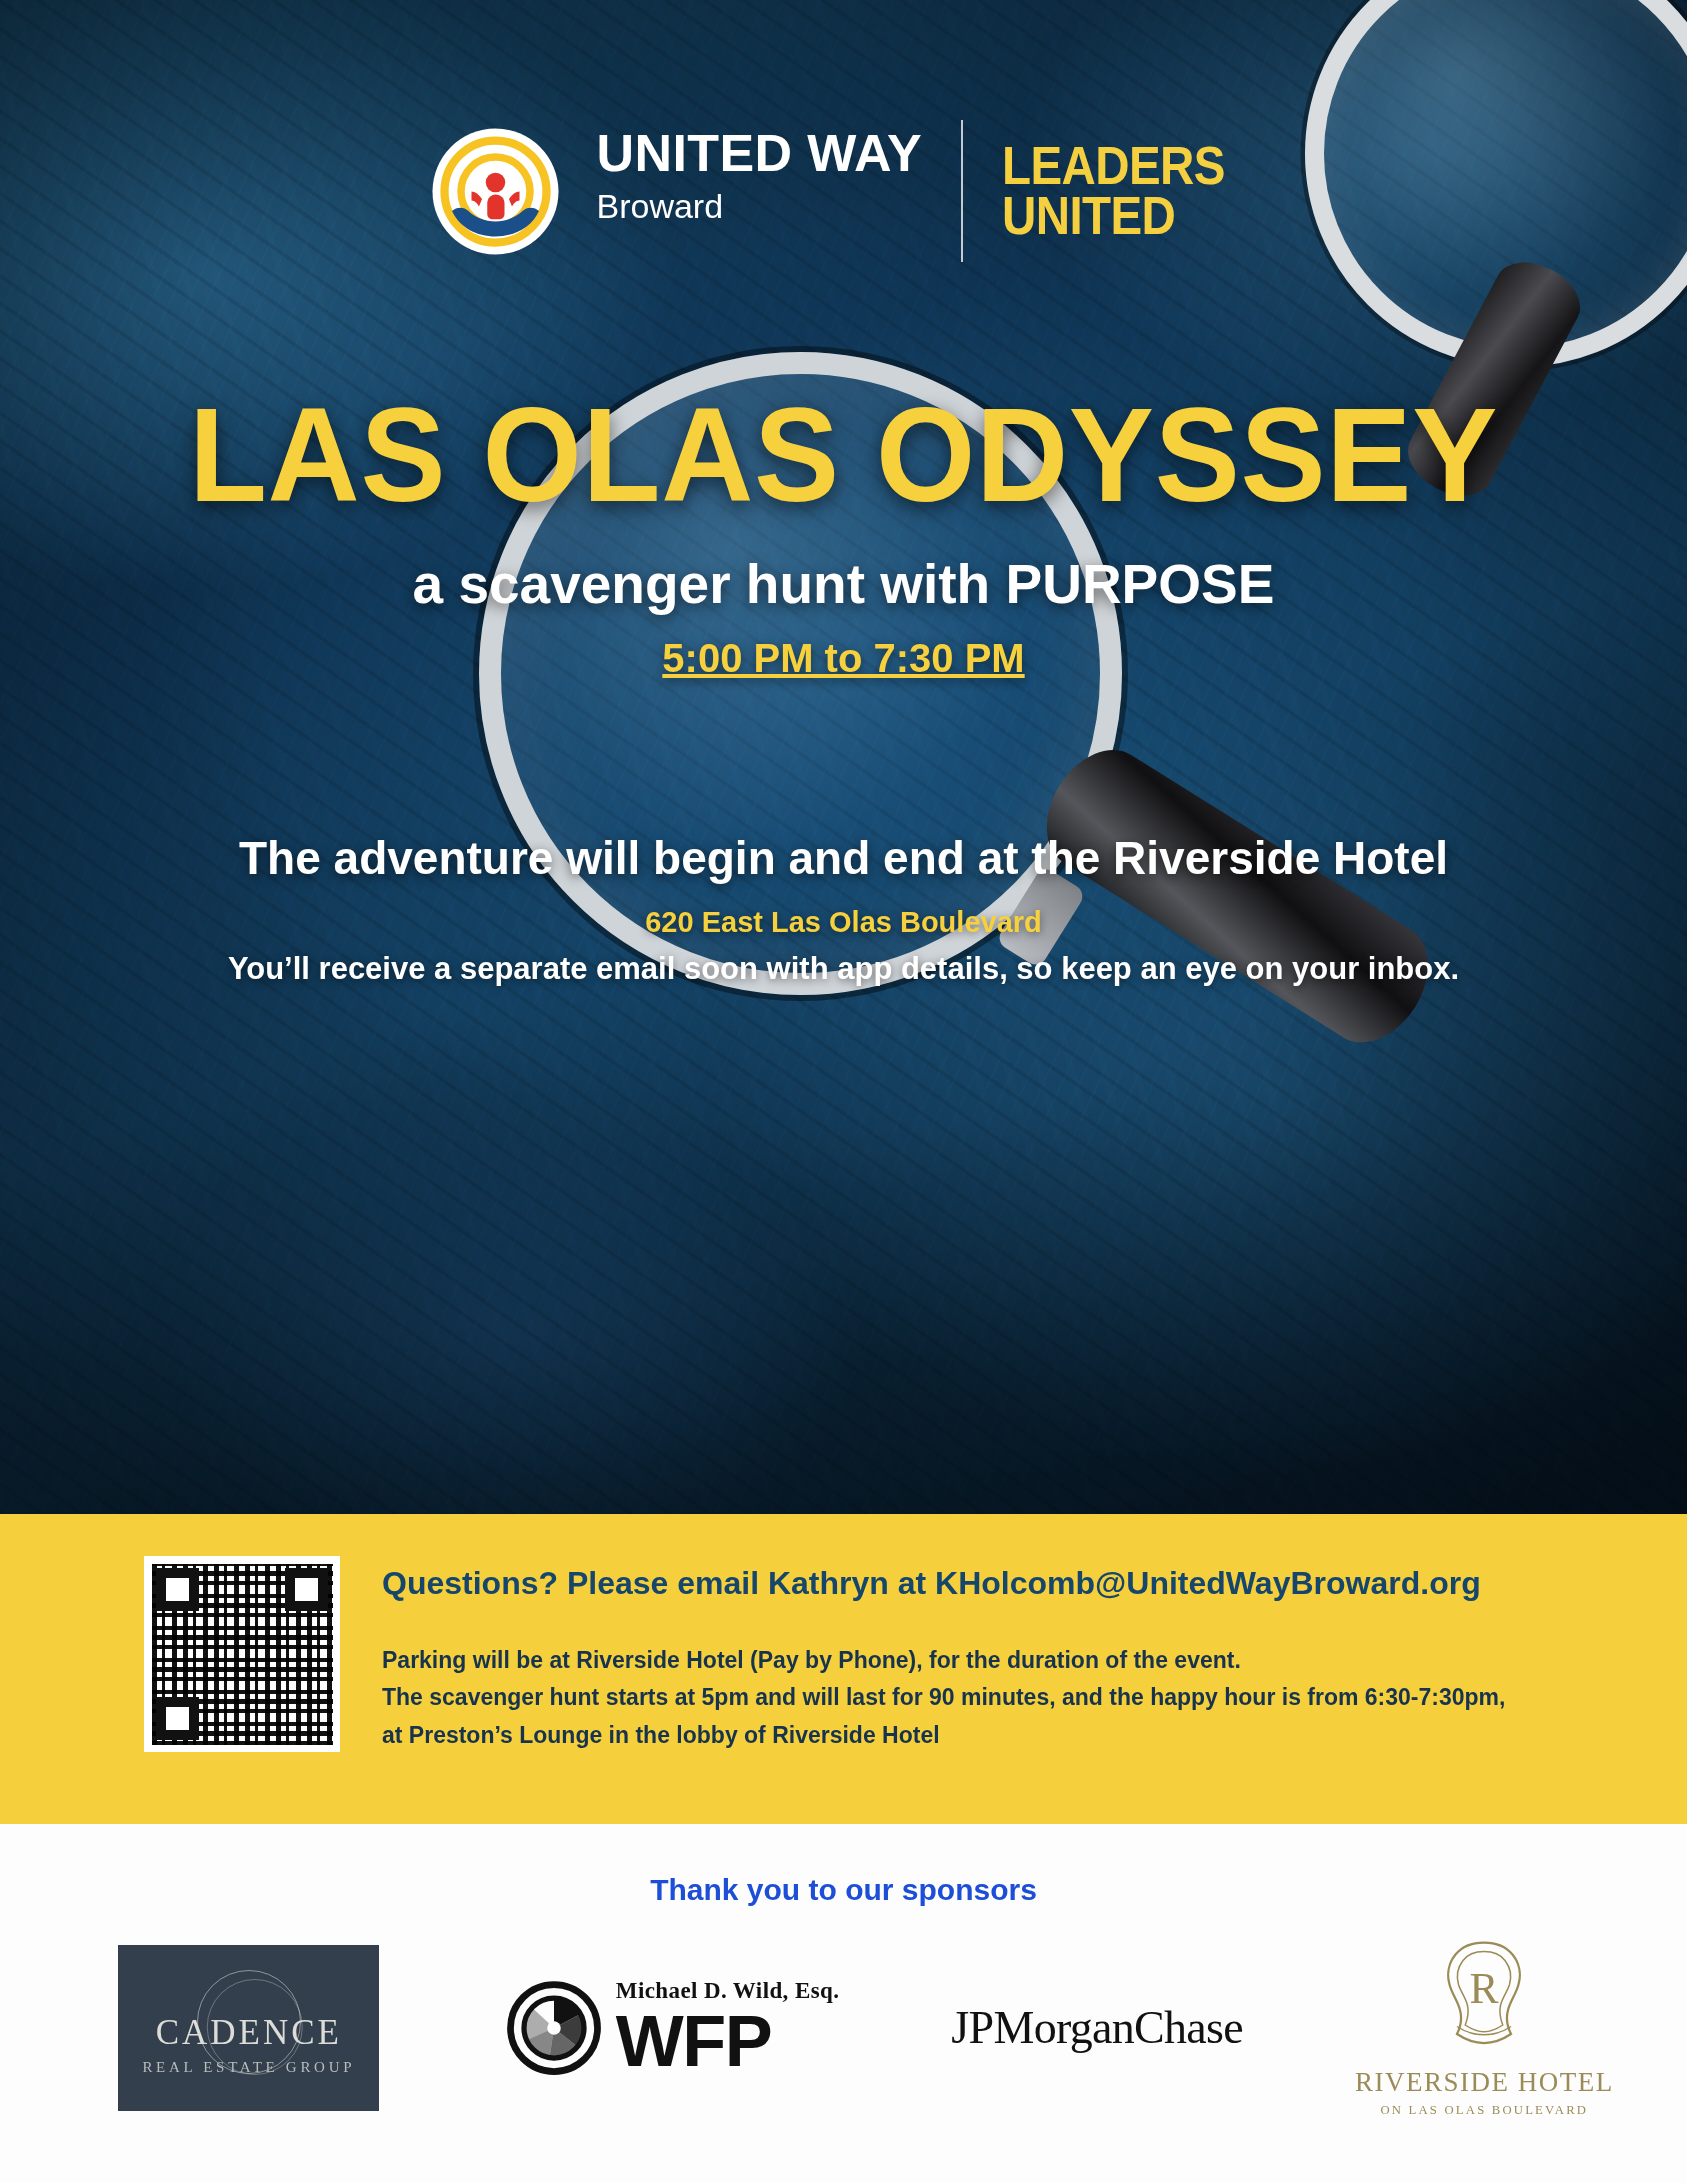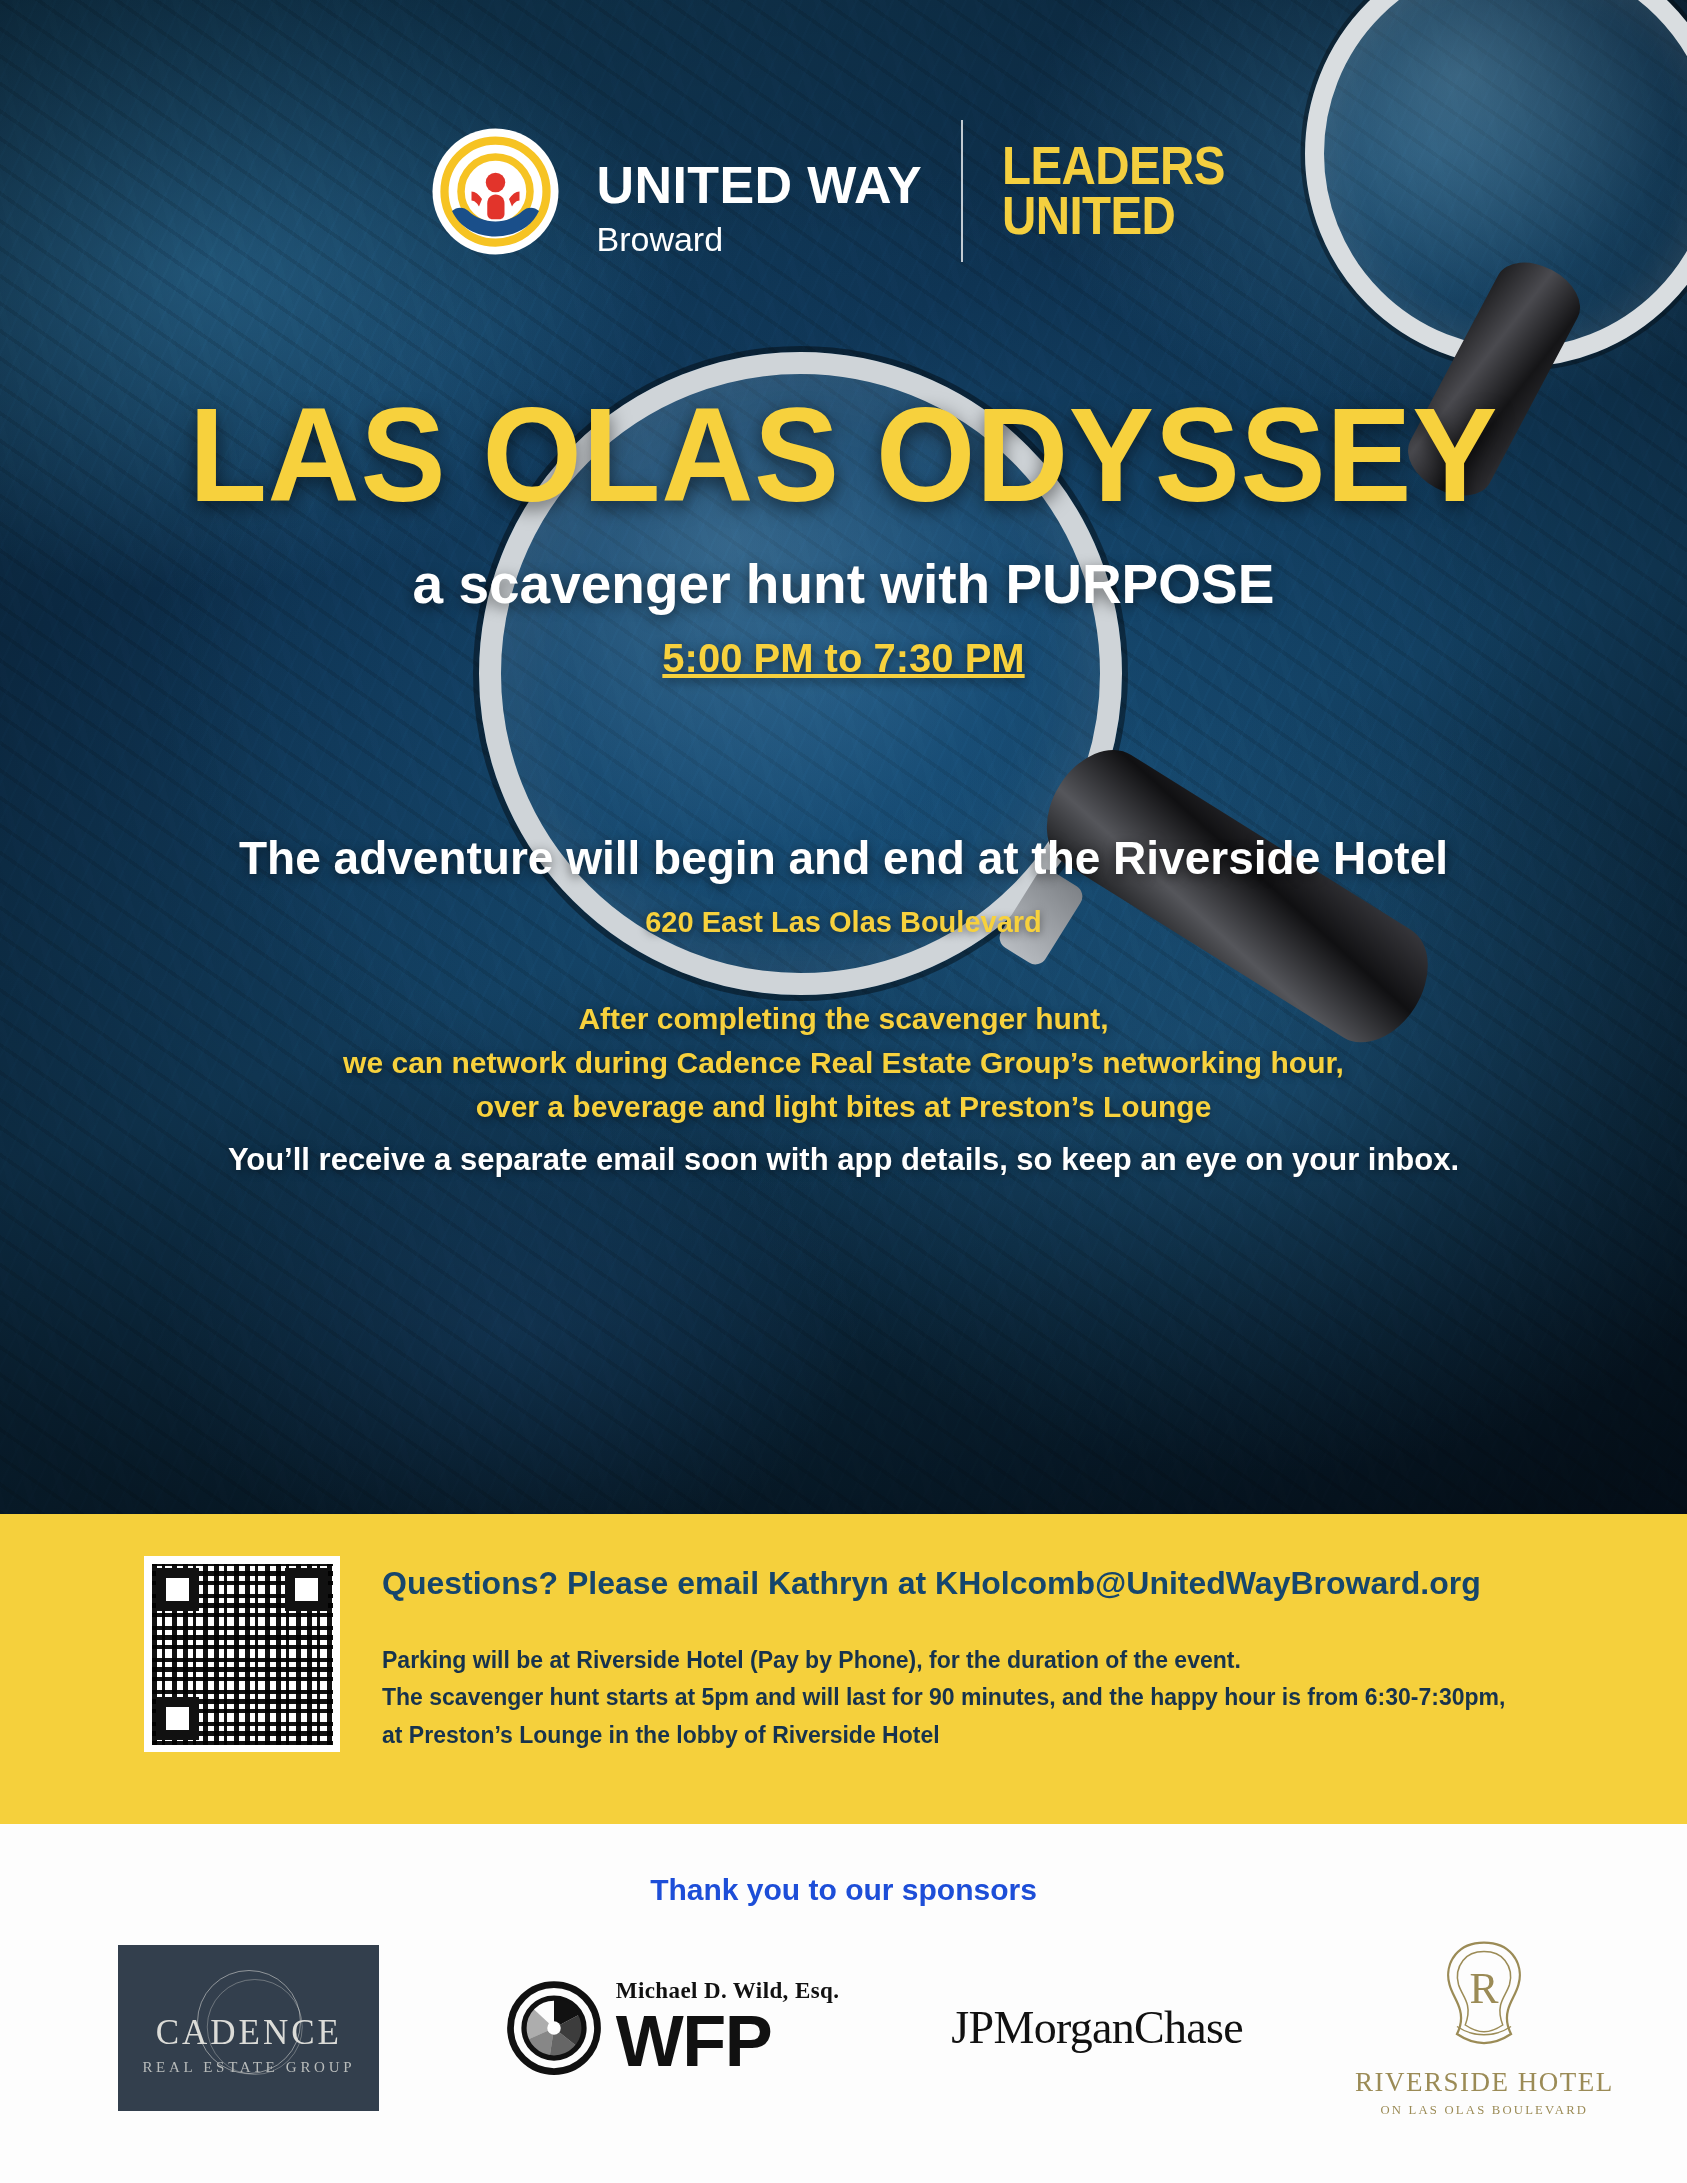--- a/index.html
+++ b/index.html
@@ -121,21 +121,21 @@
     left: 0;
     width: 100%;
     display: flex;
     justify-content: center;
     align-items: center;
     gap: 0;
     z-index: 5;
   }
   .uw-logo {
     display: flex;
-    align-items: flex-end;
+    align-items: flex-start;
     gap: 36px;
   }
   .uw-mark {
     position: relative;
     width: 129px;
     height: 129px;
   }
   .uw-mark svg { display: block; }
   .uw-words {
     display: flex;
@@ -482,25 +482,20 @@
 
     <div class="hero-content">
       <div class="title-main">LAS OLAS ODYSSEY</div>
       <div class="title-sub">a scavenger hunt with PURPOSE</div>
 
       <div class="time-text">5:00 PM to 7:30 PM</div>
 
       <div class="venue-line">The adventure will begin and end at the Riverside Hotel</div>
       <div class="venue-addr">620 East Las Olas Boulevard</div>
 
-      <div class="network-block">
-        <div>After completing the scavenger hunt,</div>
-        <div>we can network during Cadence Real Estate Group’s networking hour,</div>
-        <div>over a beverage and light bites at Preston’s Lounge</div>
-      </div>
 
       <div class="email-note">You’ll receive a separate email soon with app details, so keep an eye on your inbox.</div>
     </div>
   </div>
 
   <div class="band">
     <div class="qr-wrap">
       <div class="qr">
           <span></span>
         </div>

